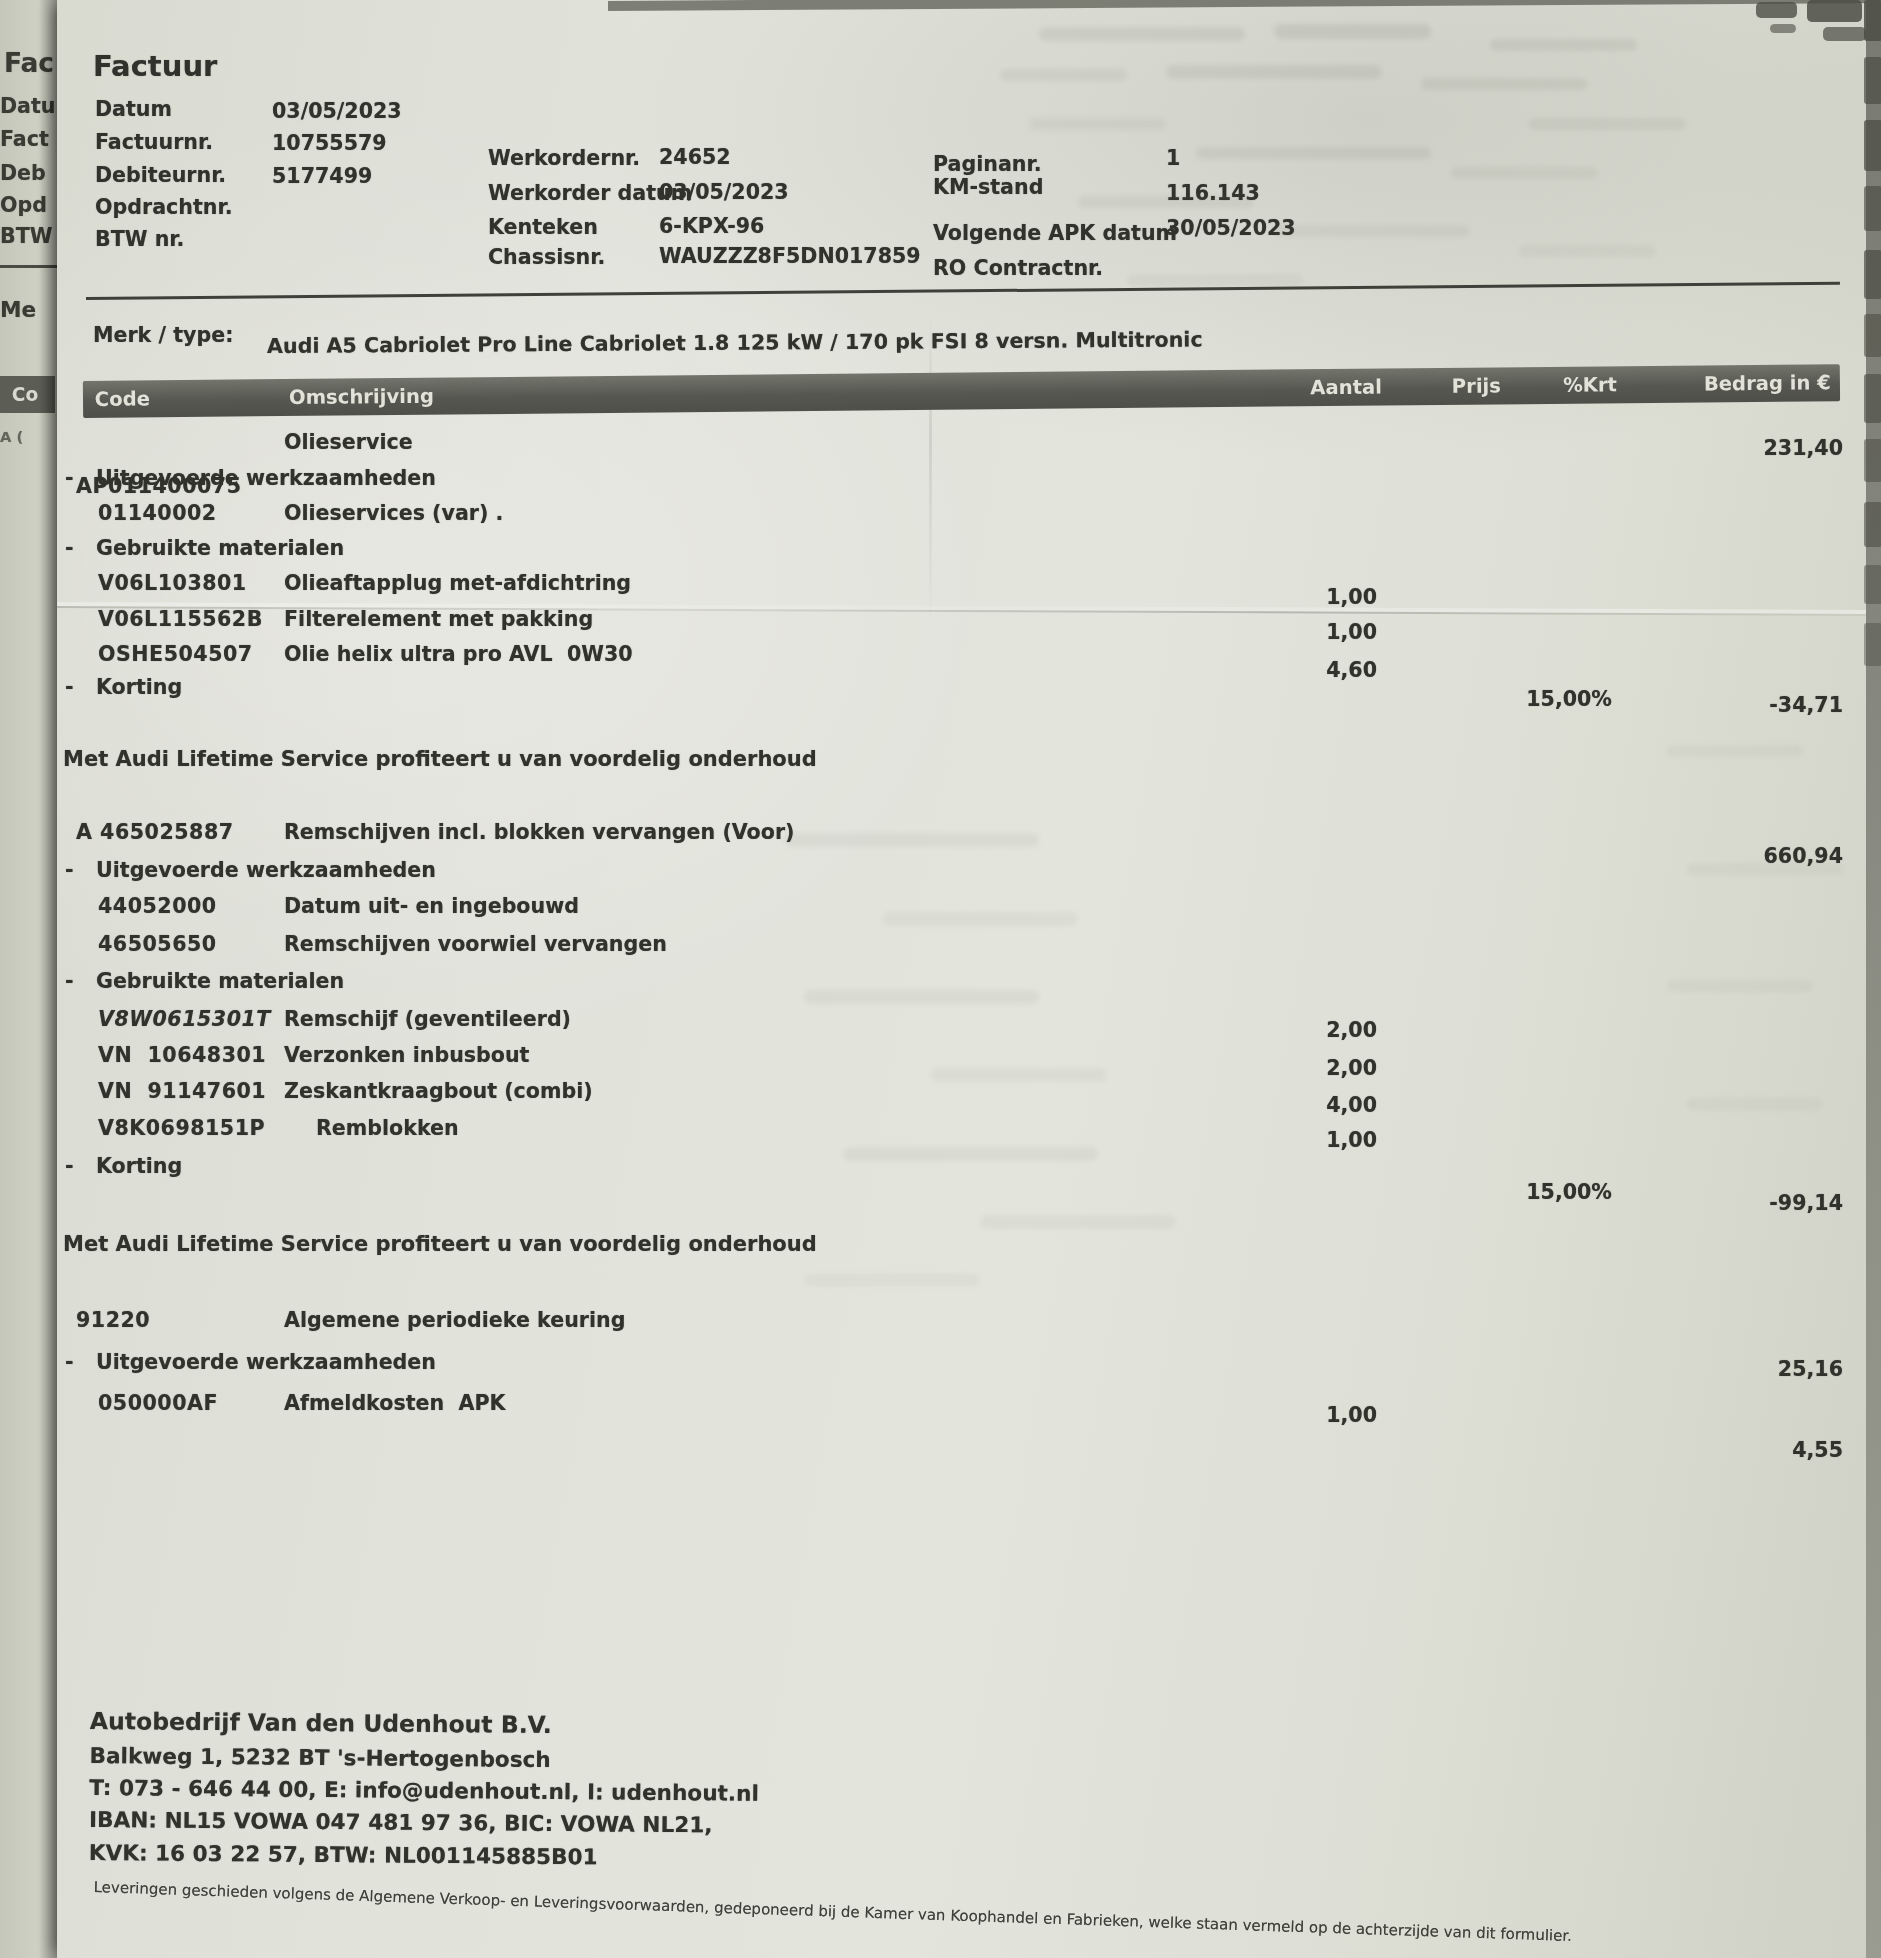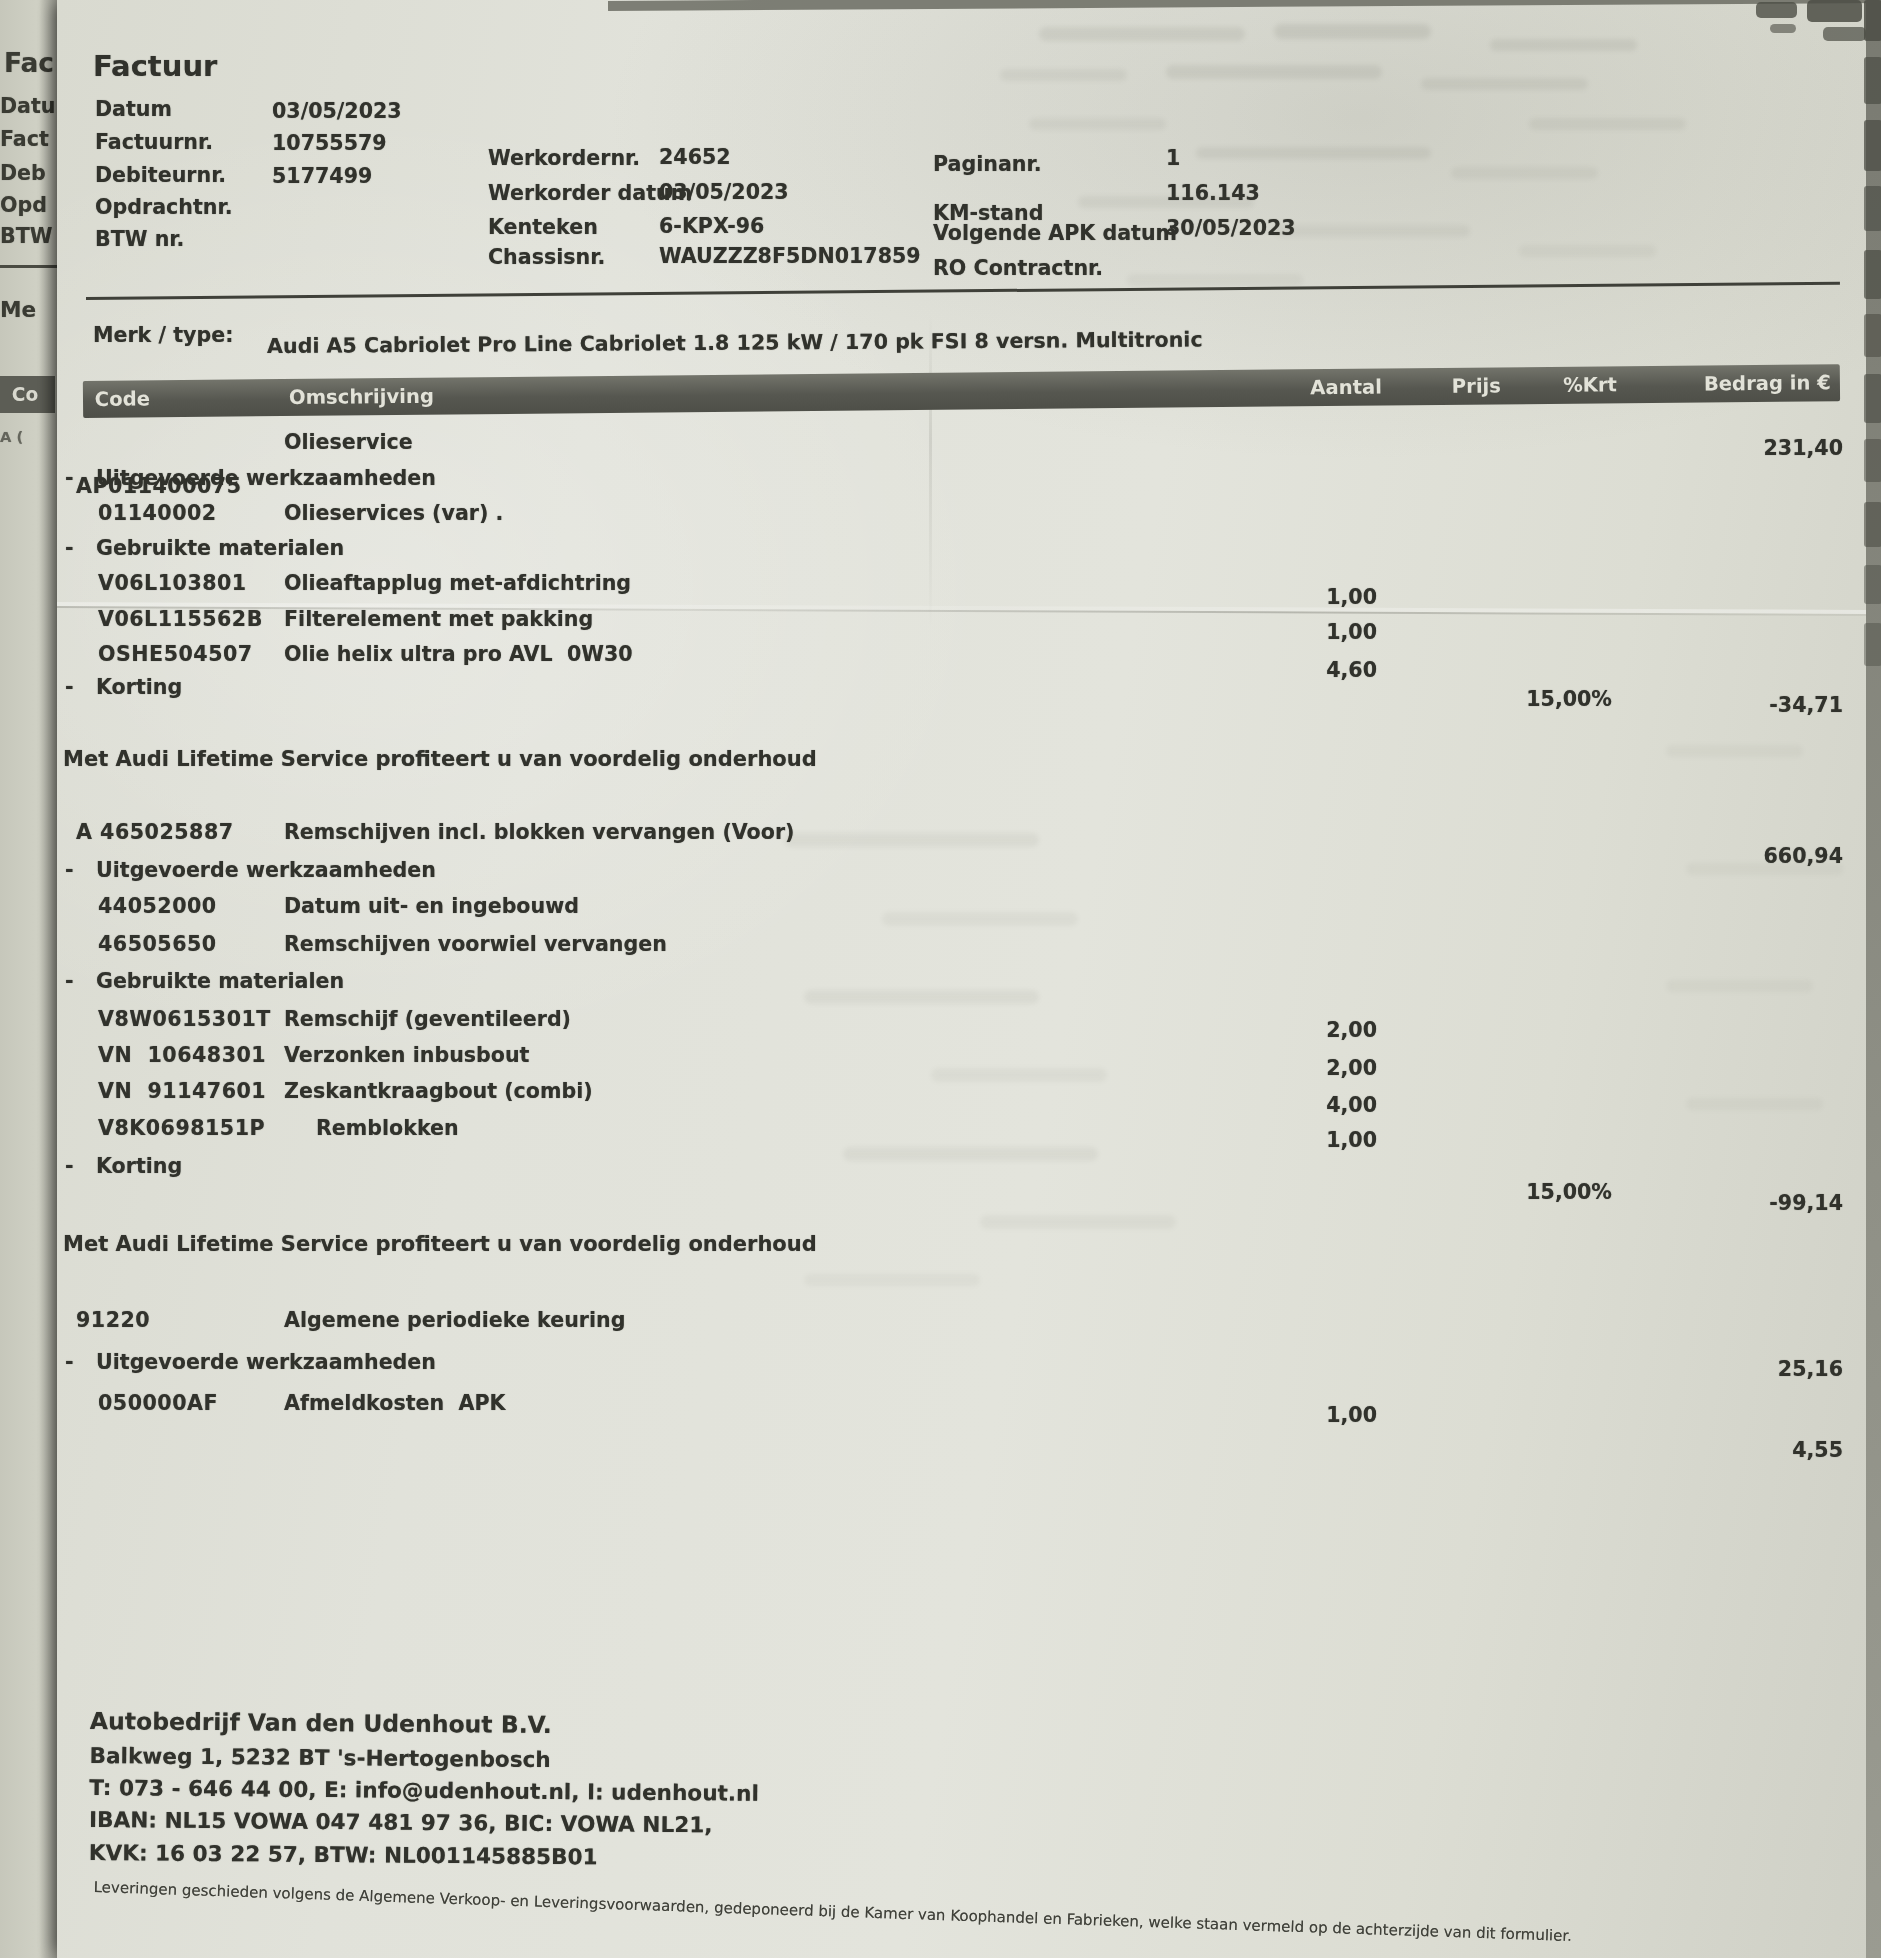--- a/index.html
+++ b/index.html
@@ -101,21 +101,21 @@
   <span class="txt" style="left:659px;top:146px;">24652</span>
   <span class="txt" style="left:488px;top:182px;">Werkorder datum</span>
   <span class="txt" style="left:659px;top:181px;">03/05/2023</span>
   <span class="txt" style="left:488px;top:216px;">Kenteken</span>
   <span class="txt" style="left:659px;top:215px;">6-KPX-96</span>
   <span class="txt" style="left:488px;top:246px;">Chassisnr.</span>
   <span class="txt" style="left:659px;top:245px;">WAUZZZ8F5DN017859</span>
 
   <span class="txt" style="left:933px;top:153px;">Paginanr.</span>
   <span class="txt" style="left:1166px;top:147px;">1</span>
-  <span class="txt" style="left:933px;top:202px;">KM-stand</span>
+  <span class="txt" style="left:933px;top:176px;">KM-stand</span>
   <span class="txt" style="left:1166px;top:182px;">116.143</span>
   <span class="txt" style="left:933px;top:222px;">Volgende APK datum</span>
   <span class="txt" style="left:1166px;top:217px;">30/05/2023</span>
   <span class="txt" style="left:933px;top:257px;">RO Contractnr.</span>
 
   <div class="rule"></div>
 
   <span class="txt" style="left:93px;top:324px;">Merk / type:</span>
   <span class="txt merk-val" style="left:267px;top:335px;">Audi A5 Cabriolet Pro Line Cabriolet 1.8 125 kW / 170 pk FSI 8 versn. Multitronic</span>
 
@@ -155,21 +155,21 @@
       <span class="txt" style="left: 284px; top: 821px;">Remschijven incl. blokken vervangen (Voor)</span>
       <span class="txt" style="left: 65px; top: 859px;">-</span>
       <span class="txt" style="left: 96px; top: 859px;">Uitgevoerde werkzaamheden</span>
       <span class="txt" style="left: 1686px; top: 845px; width: 157px; text-align: right;">660,94</span>
       <span class="txt" style="left: 98px; top: 895px; letter-spacing: 0.5px;">44052000</span>
       <span class="txt" style="left: 284px; top: 895px;">Datum uit- en ingebouwd</span>
       <span class="txt" style="left: 98px; top: 933px; letter-spacing: 0.5px;">46505650</span>
       <span class="txt" style="left: 284px; top: 933px;">Remschijven voorwiel vervangen</span>
       <span class="txt" style="left: 65px; top: 970px;">-</span>
       <span class="txt" style="left: 96px; top: 970px;">Gebruikte materialen</span>
-      <span class="txt" style="left: 98px; top: 1008px; letter-spacing: 0.5px;">V8W0615301T</span>
+      <span class="txt" style="left: 98px; top: 1008px; letter-spacing: 0.5px; font-style: italic;">V8W0615301T</span>
       <span class="txt" style="left: 284px; top: 1008px;">Remschijf (geventileerd)</span>
       <span class="txt" style="left: 1259px; top: 1019px; width: 118px; text-align: right;">2,00</span>
       <span class="txt" style="left: 98px; top: 1044px; letter-spacing: 0.5px;">VN  10648301</span>
       <span class="txt" style="left: 284px; top: 1044px;">Verzonken inbusbout</span>
       <span class="txt" style="left: 1259px; top: 1057px; width: 118px; text-align: right;">2,00</span>
       <span class="txt" style="left: 98px; top: 1080px; letter-spacing: 0.5px;">VN  91147601</span>
       <span class="txt" style="left: 284px; top: 1080px;">Zeskantkraagbout (combi)</span>
       <span class="txt" style="left: 1259px; top: 1094px; width: 118px; text-align: right;">4,00</span>
       <span class="txt" style="left: 98px; top: 1117px; letter-spacing: 0.5px;">V8K0698151P</span>
       <span class="txt" style="left: 284px; top: 1117px; margin-left: 32px;">Remblokken</span>

